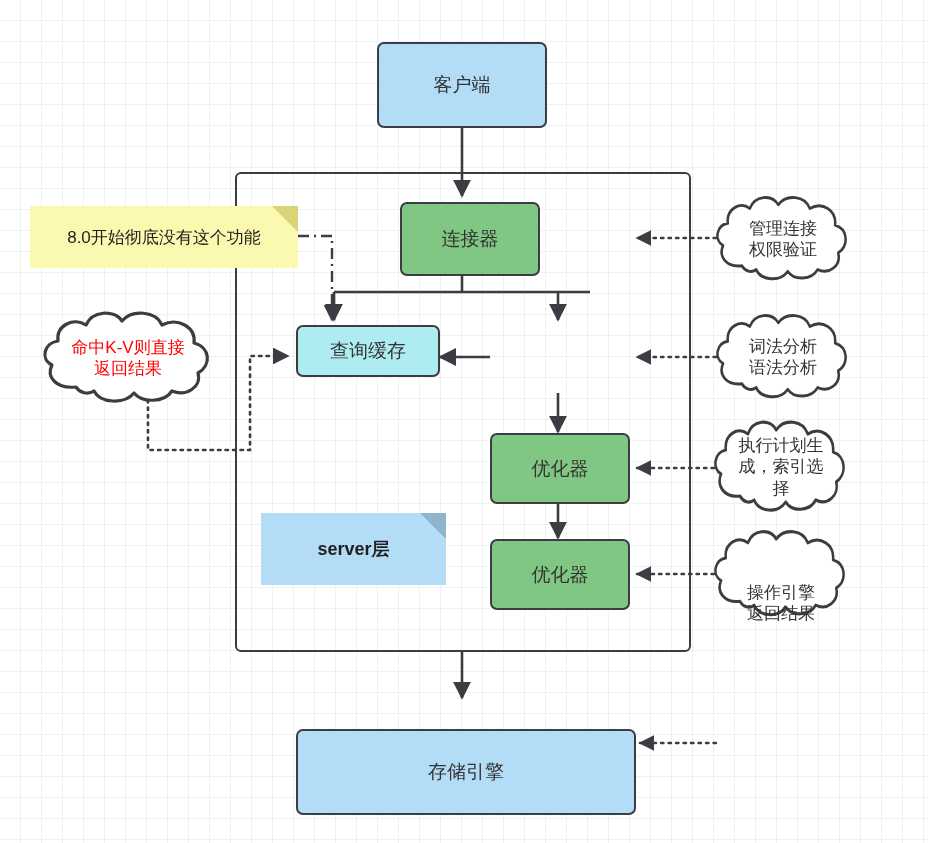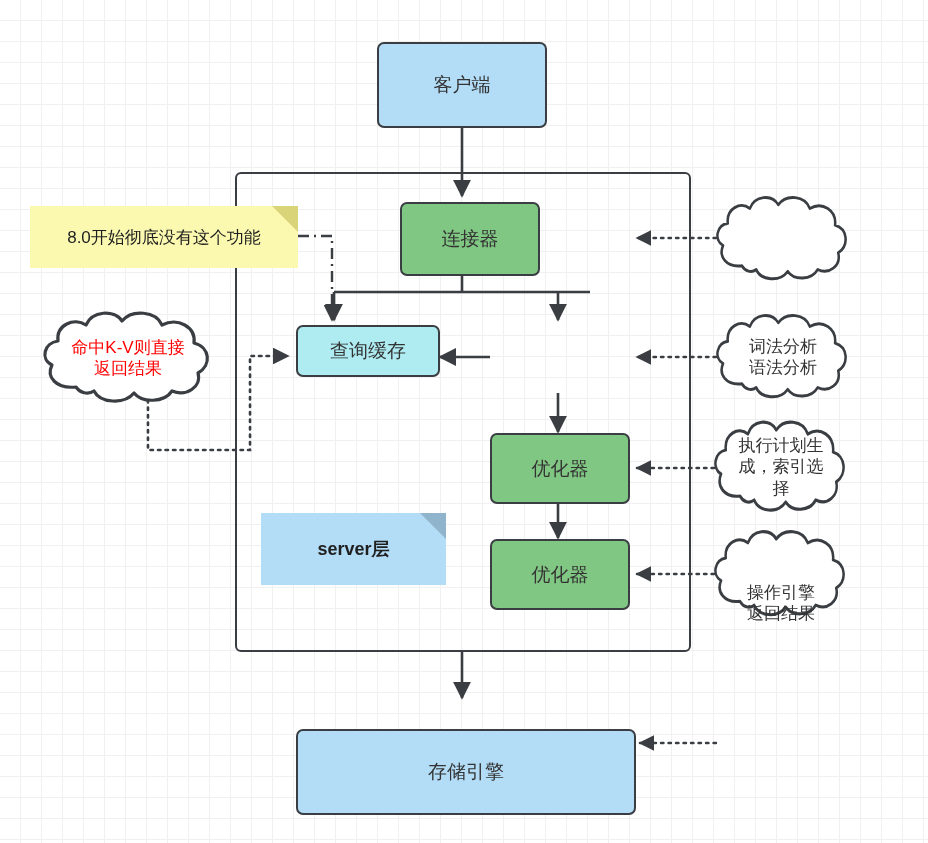--- a/index.html
+++ b/index.html
@@ -206,20 +206,24 @@
   </div>
 
   <div class="cloud" style="left:712px; top:190px; width:142px; height:98px;">
     <svg viewBox="0 0 180 106" preserveAspectRatio="none">
       <path d="M38,82 C18,84 8,72 14,60 C2,54 6,38 20,36 C18,20 36,12 48,20
                C54,6 76,4 84,16 C94,4 118,6 124,20 C140,12 158,22 156,38
                C172,42 174,60 160,68 C164,82 148,92 134,86
                C126,98 104,98 96,88 C86,100 62,98 56,86
                C50,90 42,88 38,82 Z" fill="#ffffff" stroke="#3a3e42" stroke-width="3.2" stroke-linejoin="round"></path>
     </svg>
+    <div class="cloud-text">
+      <div>管理连接</div>
+      <div>权限验证</div>
+    </div>
   </div>
 
   <div class="cloud" style="left:712px; top:308px; width:142px; height:98px;">
     <svg viewBox="0 0 180 106" preserveAspectRatio="none">
       <path d="M38,82 C18,84 8,72 14,60 C2,54 6,38 20,36 C18,20 36,12 48,20
                C54,6 76,4 84,16 C94,4 118,6 124,20 C140,12 158,22 156,38
                C172,42 174,60 160,68 C164,82 148,92 134,86
                C126,98 104,98 96,88 C86,100 62,98 56,86
                C50,90 42,88 38,82 Z" fill="#ffffff" stroke="#3a3e42" stroke-width="3.2" stroke-linejoin="round"></path>
     </svg>

